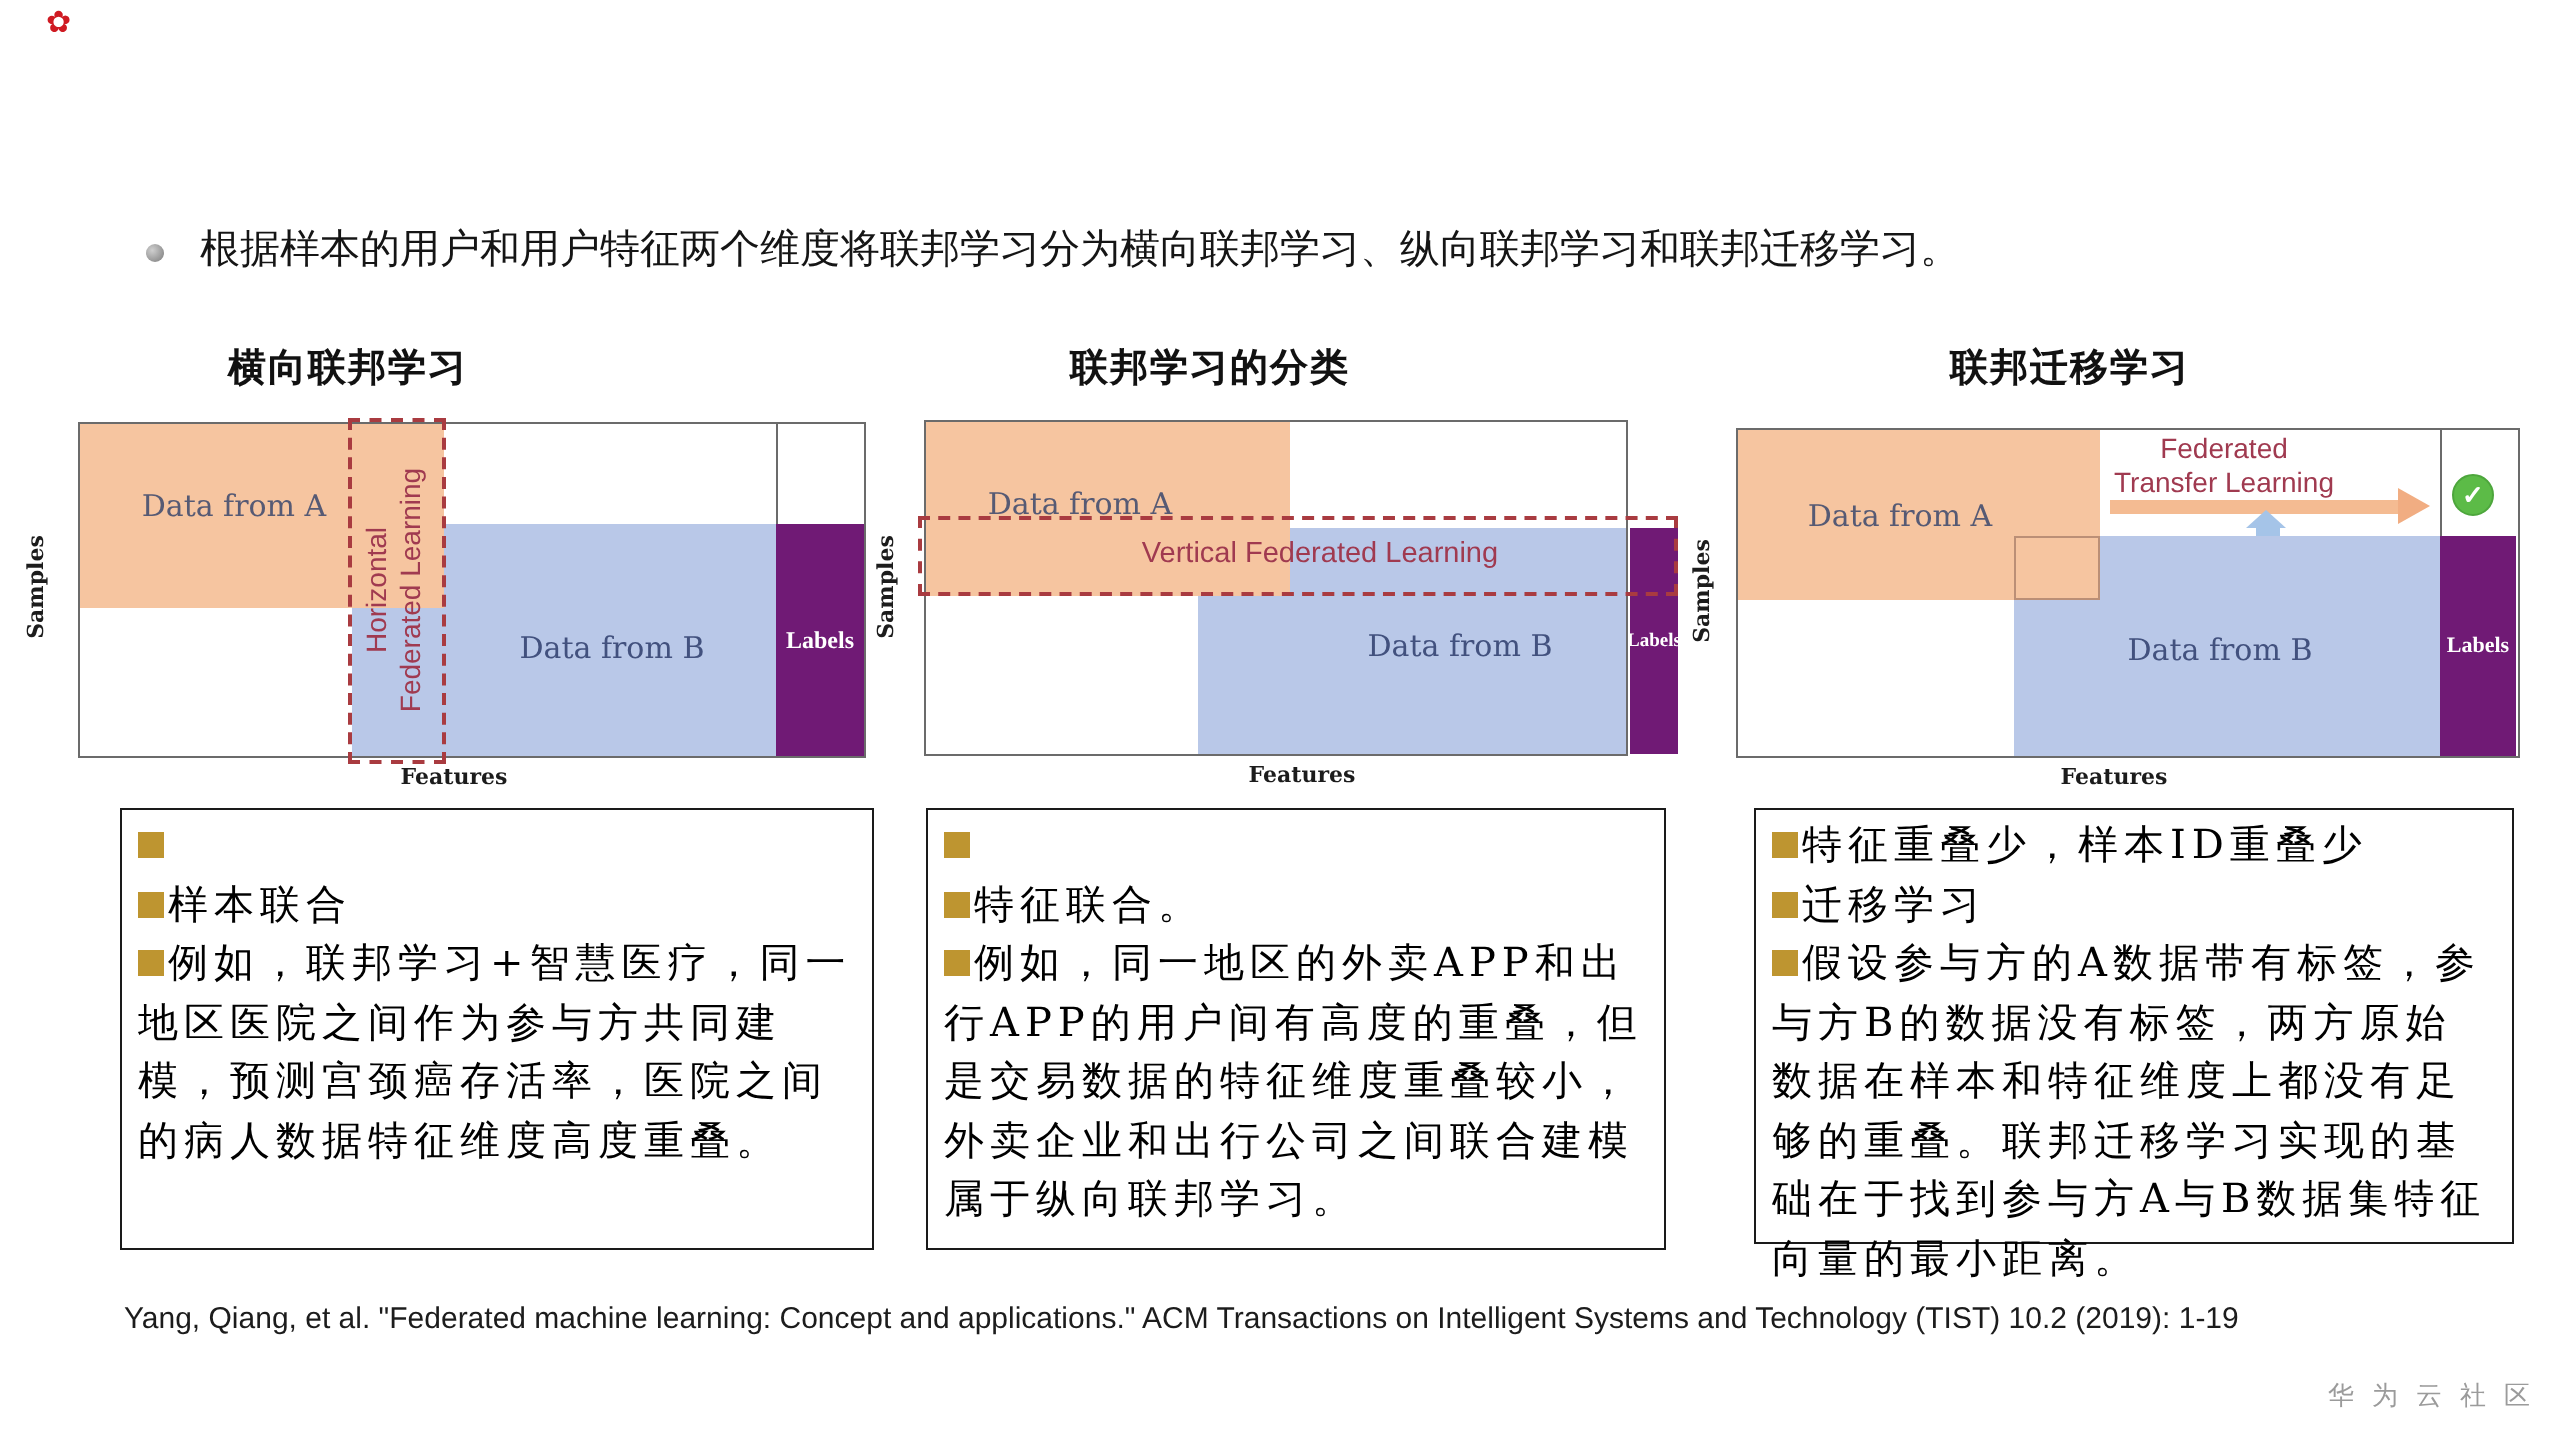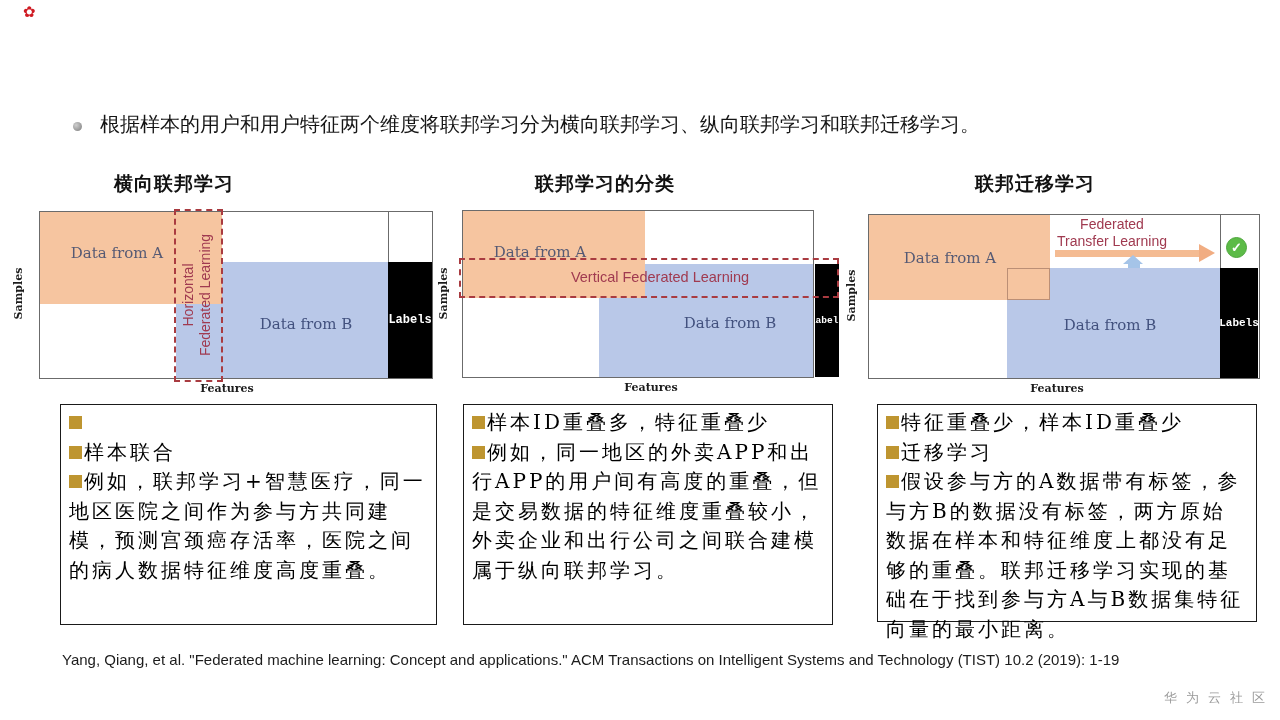--- a/index.html
+++ b/index.html
@@ -17,21 +17,21 @@
   
   .h-col{top:171px;font-family:"DejaVu Serif","Liberation Serif",serif;font-weight:bold;
          font-size:19px;color:#111;letter-spacing:1px;}
   .h1{left:114px;} .h2{left:535px;} .h3{left:975px;}
 
   
   .plot{border:1px solid #6b6b6b;background:transparent;z-index:3;box-sizing:border-box;}
   .fillrect{z-index:1;}
   .orange{background:#F6C5A0;}
   .blue{background:#B9C8E8;}
-  .lblstrip{background:#000000;color:#fff;font-family:Liberation Mono, monospace;
+  .lblstrip{background:#701a75;color:#fff;font-family:Liberation Serif, serif;
             font-weight:bold;display:flex;align-items:center;justify-content:center;
             overflow:hidden;z-index:2;}
   .divline{background:#6b6b6b;z-index:2;}
   .dash{border:2px dashed #A93B40;box-sizing:border-box;background:transparent;z-index:4;}
   .dtext{font-family:"DejaVu Serif","Liberation Serif",serif;font-size:15px;text-align:center;z-index:5;}
   .da{color:#565a74;} .db{color:#42517e;}
   .axis-x{font-family:"DejaVu Serif","Liberation Serif",serif;font-weight:bold;font-size:11px;
           color:#1c1c1c;text-align:center;z-index:5;}
   .axis-y{font-family:"DejaVu Serif","Liberation Serif",serif;font-weight:bold;font-size:11px;
           color:#1c1c1c;text-align:center;transform:rotate(-90deg);width:90px;z-index:5;}
@@ -160,21 +160,22 @@
   <div class="abs axis-x feat3">Features</div>
   <div class="abs axis-y samp3">Samples</div>
 
   <div class="abs note note1">
     <p><span class="sq"></span></p>
     <p><span class="sq"></span><span>样本联合</span></p>
     <p><span class="sq"></span><span>例如，联邦学习+智慧医疗，同一地区医院之间作为参与方共同建模，预测宫颈癌存活率，医院之间的病人数据特征维度高度重叠。</span></p>
   </div>
 
   <div class="abs note note2">
-    <p><span class="sq"></span><span>样本ID重叠多，特征重叠少</span></p>
+    <p><span class="sq"></span></p>
+    <p><span class="sq"></span><span>特征联合。</span></p>
     <p><span class="sq"></span><span>例如，同一地区的外卖APP和出行APP的用户间有高度的重叠，但是交易数据的特征维度重叠较小，外卖企业和出行公司之间联合建模属于纵向联邦学习。</span></p>
   </div>
 
   <div class="abs note note3">
     <p><span class="sq"></span><span>特征重叠少，样本ID重叠少</span></p>
     <p><span class="sq"></span><span>迁移学习</span></p>
     <p><span class="sq"></span><span>假设参与方的A数据带有标签，参与方B的数据没有标签，两方原始数据在样本和特征维度上都没有足够的重叠。联邦迁移学习实现的基础在于找到参与方A与B数据集特征向量的最小距离。</span></p>
   </div>
 
   <div class="abs cite">

